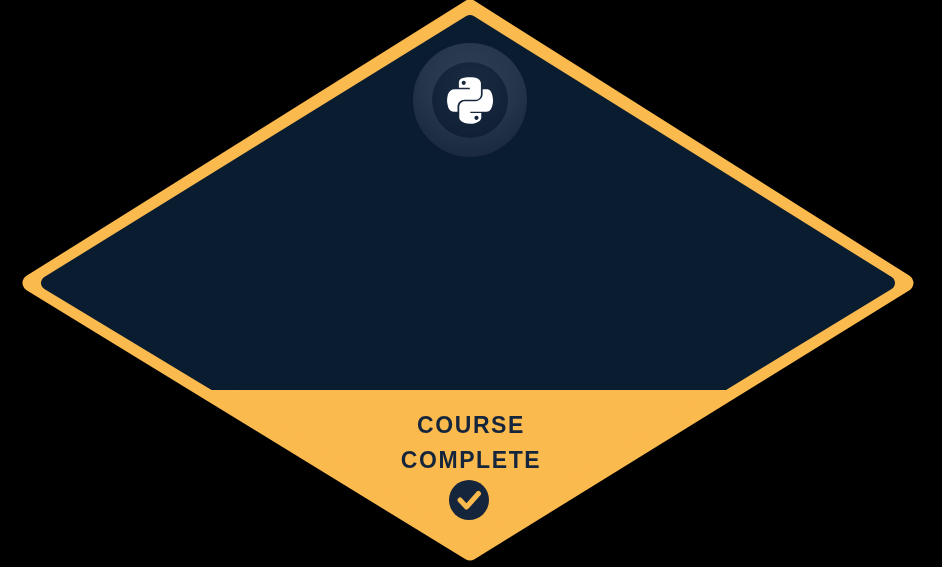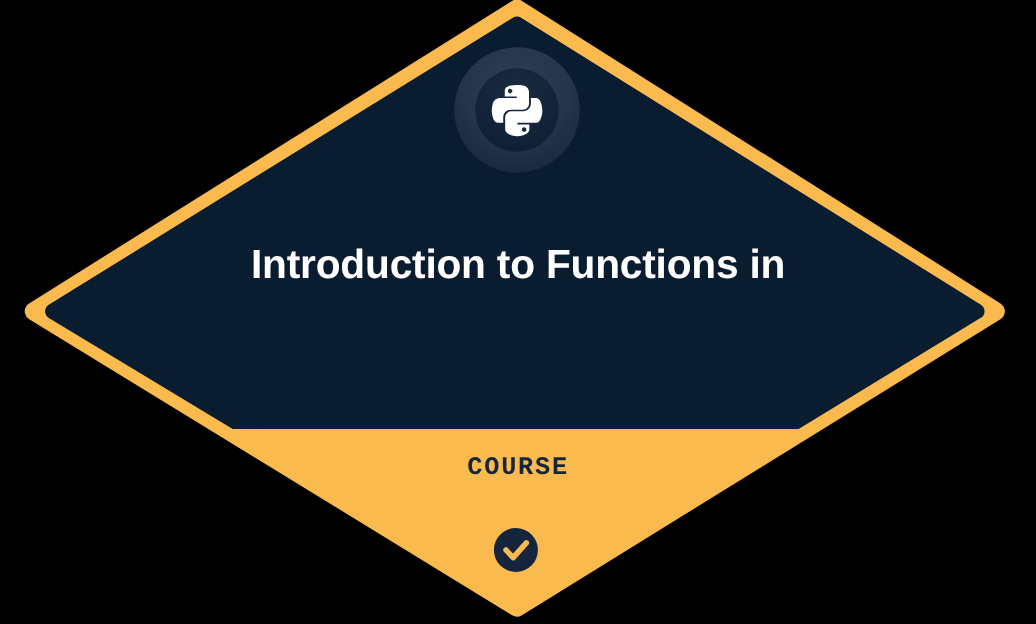--- a/index.html
+++ b/index.html
@@ -42,21 +42,21 @@
     letter-spacing: -0.2px;
     pointer-events: none;
   }
   .status-layer {
     position: absolute;
     left: 271px;
     top: 408px;
     width: 400px;
     text-align: center;
     color: #15253B;
-    font-family: Liberation Mono, monospace;
+    font-family: Liberation Sans, sans-serif;
     font-weight: bold;
     font-size: 23px;
     line-height: 35px;
     letter-spacing: 1.6px;
   }
   .status-line {
     display: block;
   }
 </style>
 </head>
@@ -99,21 +99,21 @@
       <path fill="#FFFFFF" d="M833.9 318.3v108.1c0 83.9-71.1 154.4-152.2 154.4H441.2c-66.6 0-121.7 57-121.7 123.7v231.8c0 66 57.4 104.8 121.7 123.7c77 22.6 150.8 26.7 240.5 0c61.2-17.7 121.7-53.4 121.7-123.7v-92.8H562.9v-30.6h240.5 120.3c70 0 96-48.8 120.3-123.6c25.1-76.9 24-150.9 0-247.7c-17.2-70.6-50.2-123.6-120.3-123.6H833.9z M698.7 901.4c25 0 45.2 20.4 45.2 45.7c0 25.5-20.2 46-45.2 46c-24.9 0-45.2-20.6-45.2-46C653.5 921.8 673.8 901.4 698.7 901.4z"></path>
     </g>
 
     <g>
       <circle cx="469" cy="500" r="20" fill="#15253B"></circle>
       <path d="M 460 500 L 466.5 507 L 478.5 493.5" fill="none" stroke="#FBBA4D" stroke-width="5" stroke-linecap="round" stroke-linejoin="round"></path>
     </g>
   </svg>
 
   <div class="title-layer">
-    <span>Introduction to Functions in</span>
     <br>
   </div>
 
   <div class="status-layer">
     <span class="status-line">COURSE</span>
+    <span class="status-line">COMPLETE</span>
   </div>
 
 </div>
 
 </body></html>

